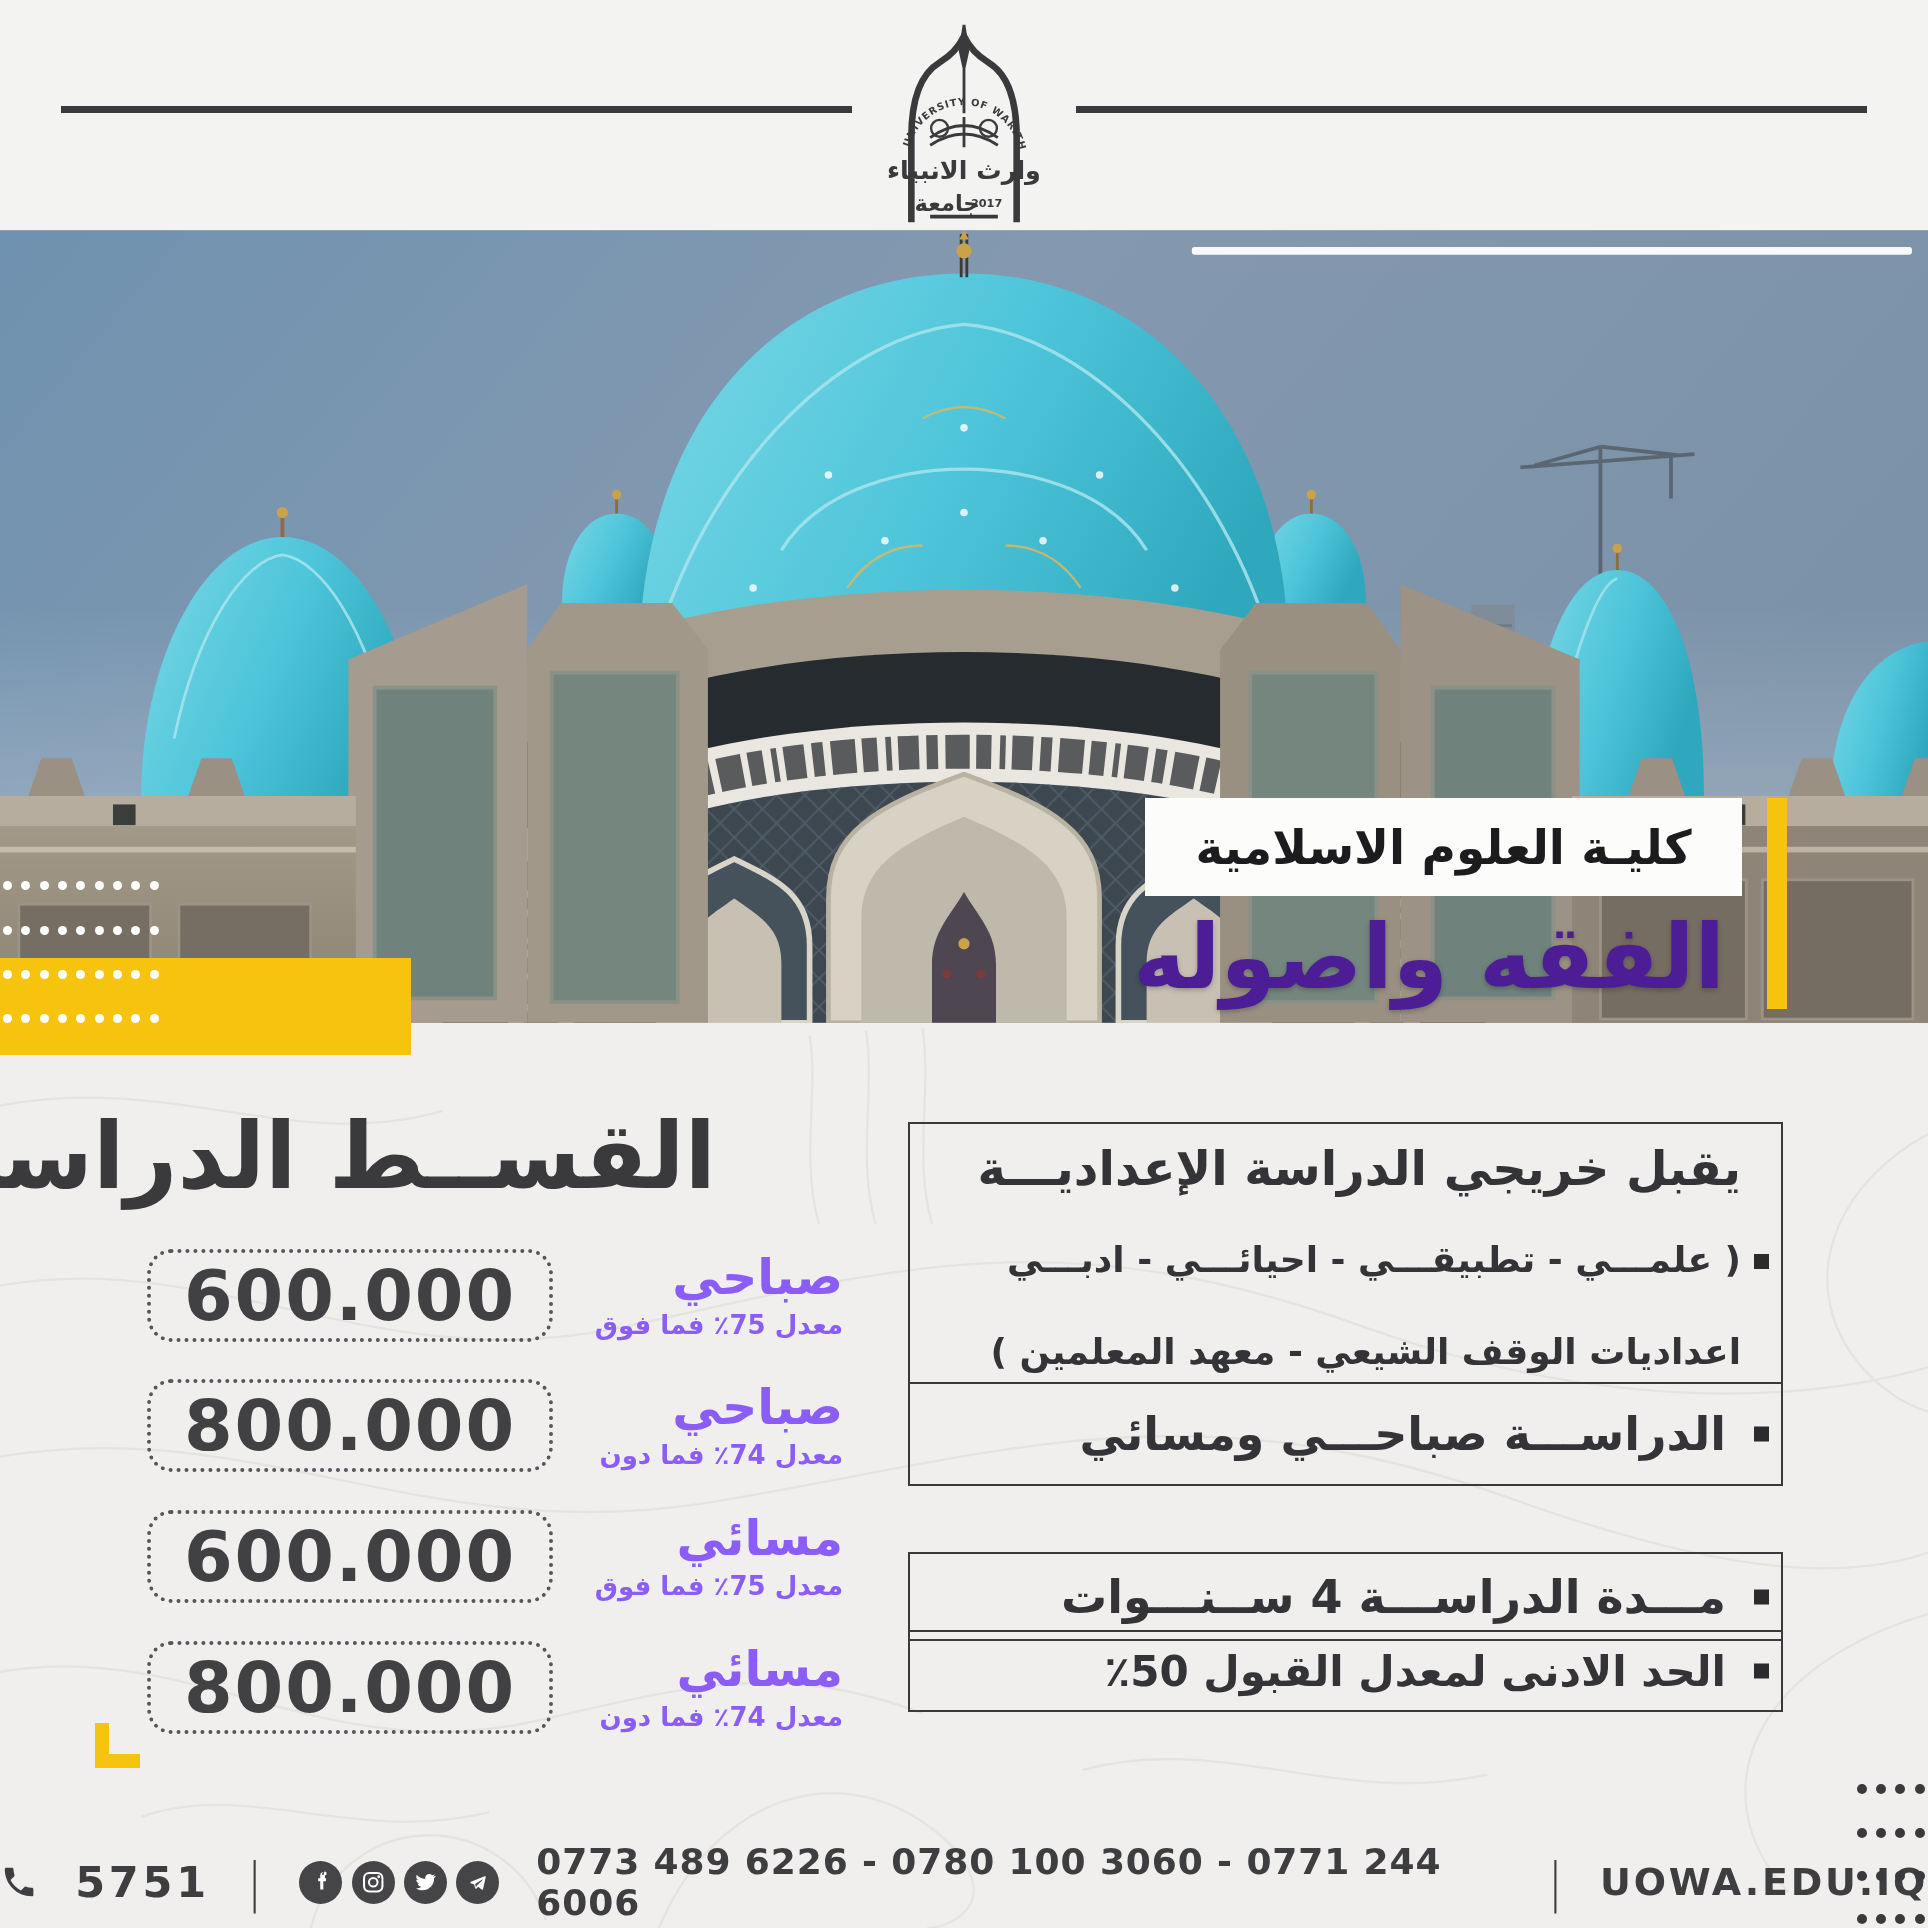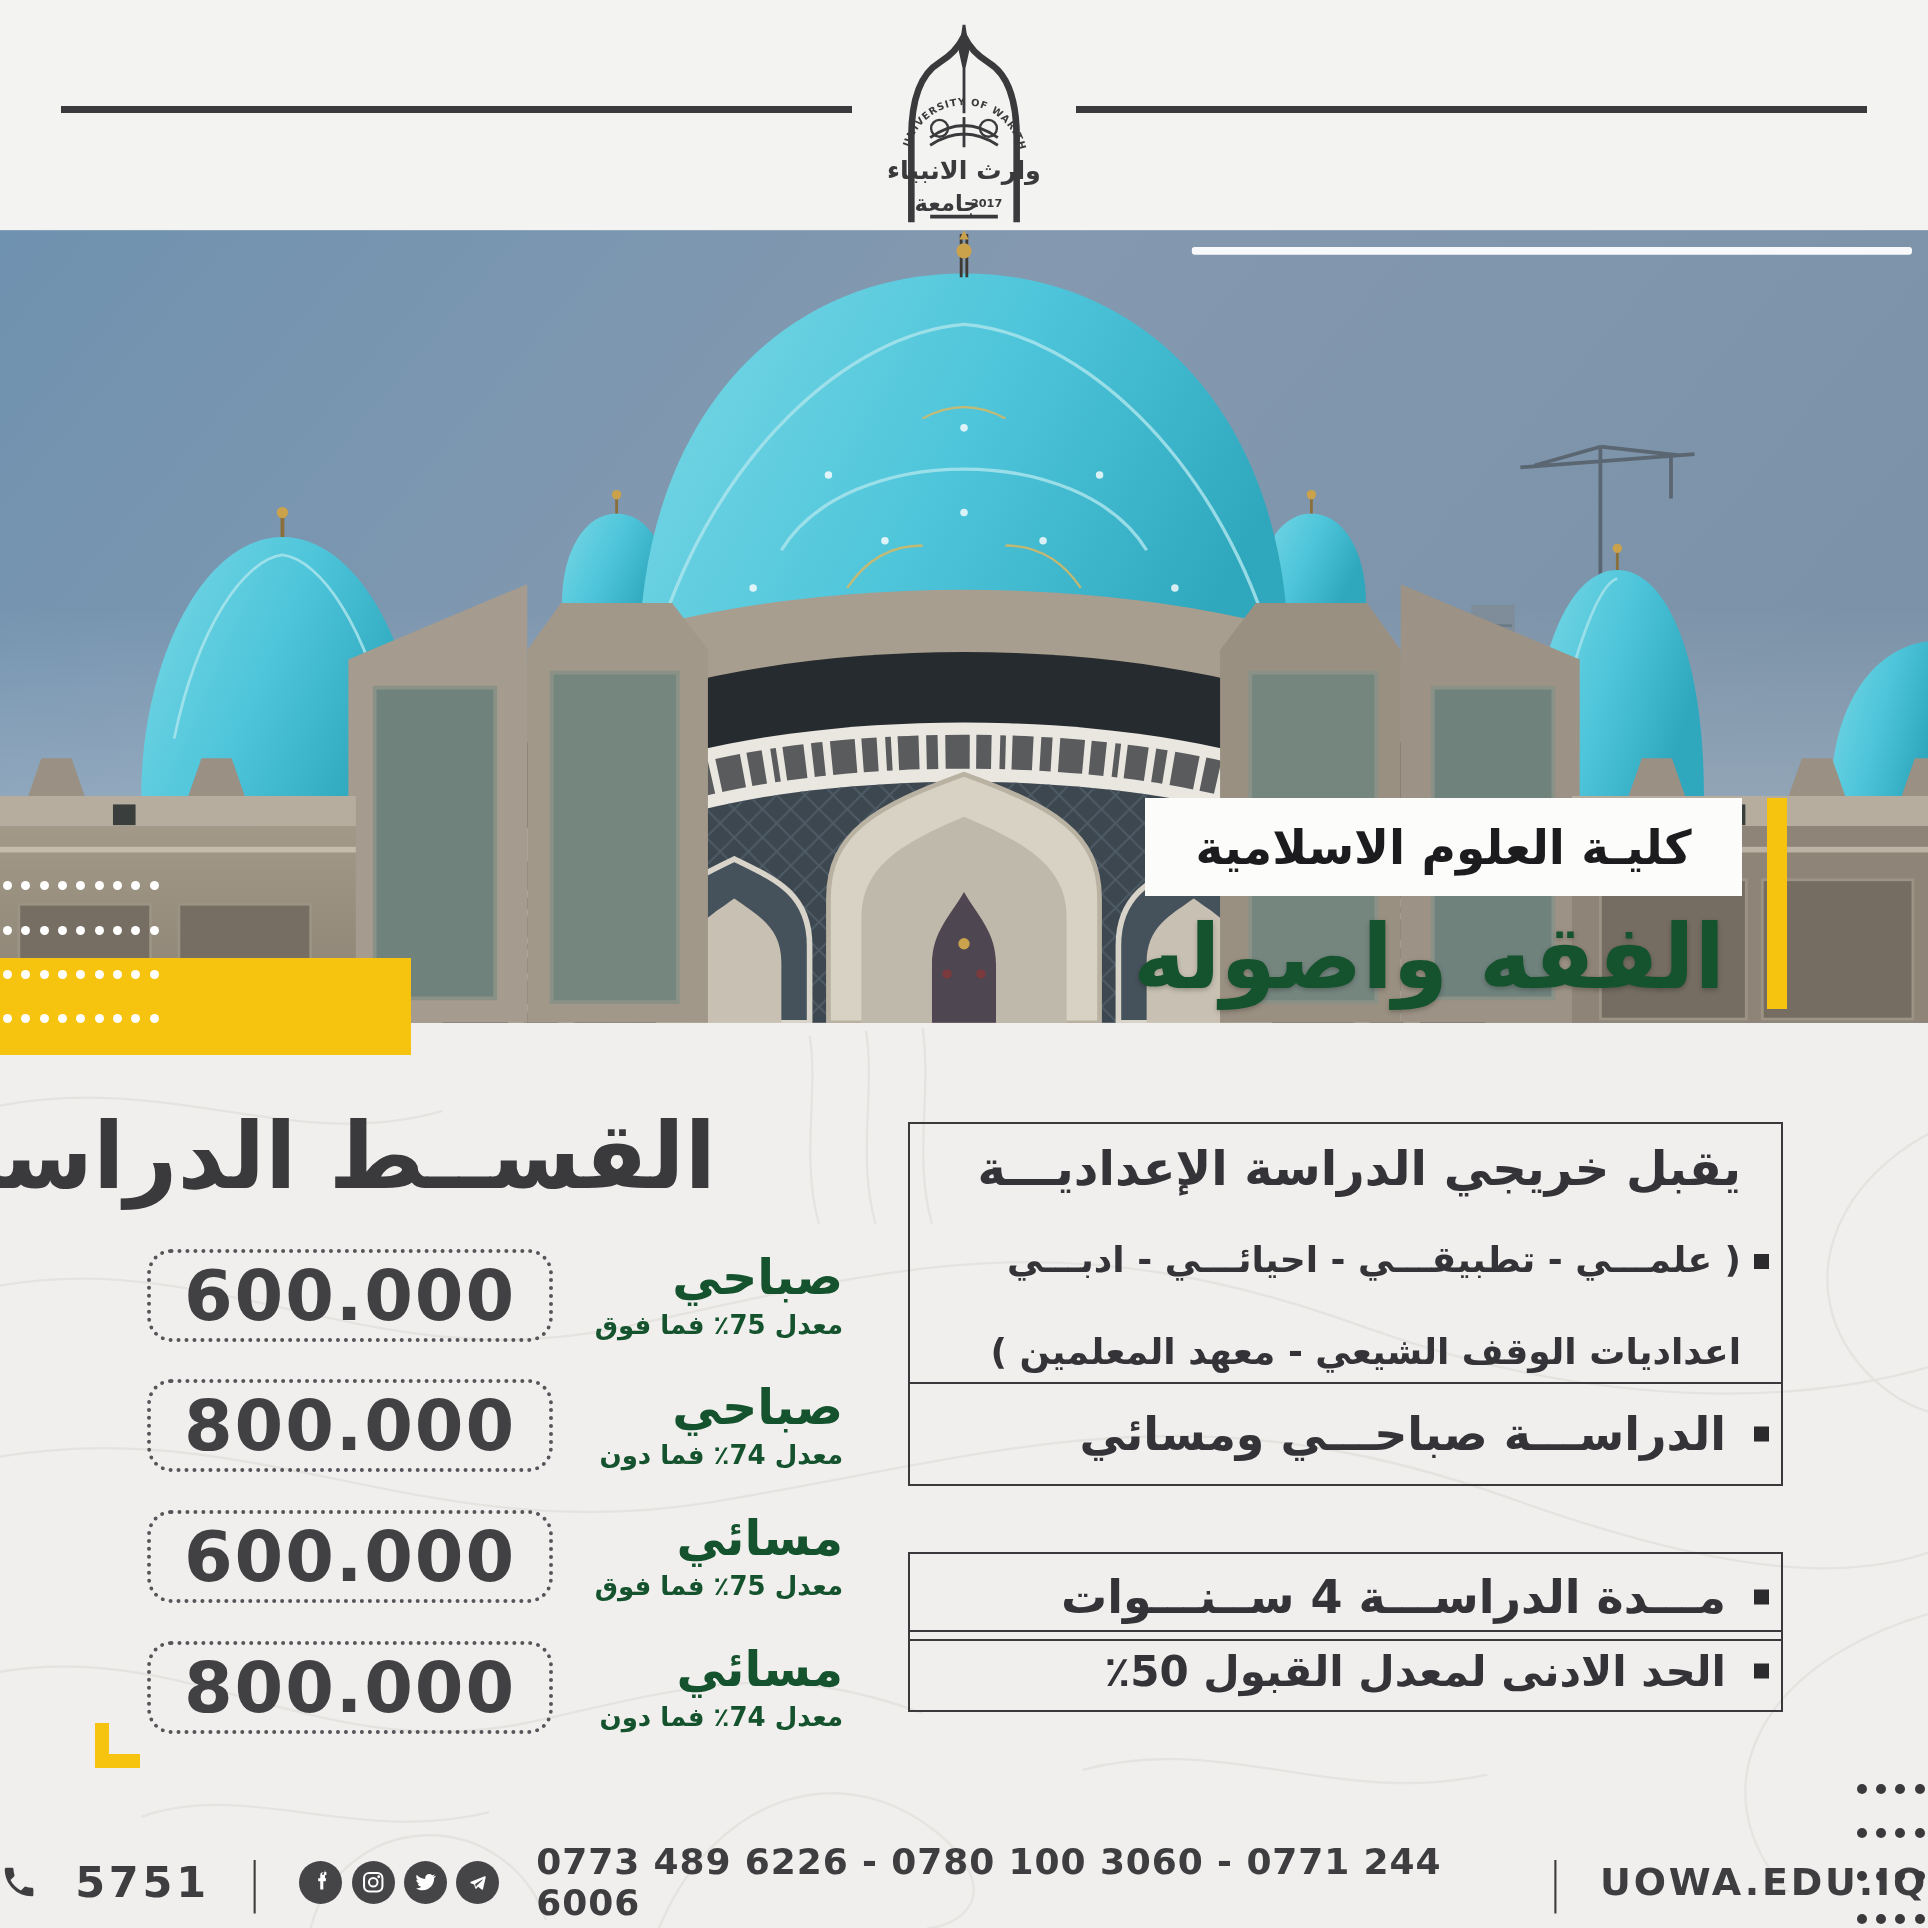--- a/index.html
+++ b/index.html
@@ -22,21 +22,21 @@
   .photo { position:absolute; left:0; top:230px; width:1928px; height:793px; }
 
   
   .college-box {
     position:absolute; left:1145px; top:798px; width:597px; height:98px;
     background:#FCFCFB; display:flex; align-items:center; justify-content:center;
     font-size:47px; font-weight:bold; color:#1C1C1E; white-space:nowrap;
   }
   .dept-title {
     position:absolute; right:203px; top:911px; direction:rtl; white-space:nowrap;
-    font-size:89px; font-weight:bold; color:#14532d; line-height:1.05;
+    font-size:89px; font-weight:bold; color:#4c1d95; line-height:1.05;
     text-shadow:0 1.9px 5.6px rgba(0,0,0,.25);
   }
   .yellow-bar { position:absolute; left:1767px; top:798px; width:20px; height:211px; background:#F6C40F; }
   .yellow-rect { position:absolute; left:0; top:958px; width:411px; height:97px; background:#F6C40F; }
   .corner-l {
     position:absolute; left:95px; top:1723px; width:45px; height:45px;
     border-left:14px solid #F6C40F; border-bottom:14px solid #F6C40F;
   }
   .dot { position:absolute; border-radius:50%; }
 
@@ -67,21 +67,21 @@
     color:#3A3A3C; line-height:1.15;
   }
   .price-row { position:absolute; left:0; width:847px; height:94px;margin-left:24px; }
   .price-box {
     position:absolute; left:123px; top:0; width:406px; height:93px;
     border:4.7px dotted #55555A; border-radius:24.5px;
     display:flex; align-items:center; justify-content:center;
     font-size:70px; font-weight:bold; color:#414144; letter-spacing:1.9px;
   }
   .row-label { position:absolute; left:529px; top:1.9px; width:290px;
-               direction:rtl; text-align:right; color:#14532d; }
+               direction:rtl; text-align:right; color:#8b5cf6; }
   .row-label .shift { display:block; font-size:49px; font-weight:bold; line-height:1.1; }
   .row-label .cond  { display:block; font-size:26px; font-weight:bold; margin-top:5.6px; }
 
   
   .footer {
     position:absolute; left:0; top:1836px; width:1928px; height:92px;
     display:flex; align-items:center; justify-content:center; gap:37px;
     color:#3E3E40;
   }
   .footer .shortnum { font-size:43px; font-weight:bold; letter-spacing:3.8px; }

